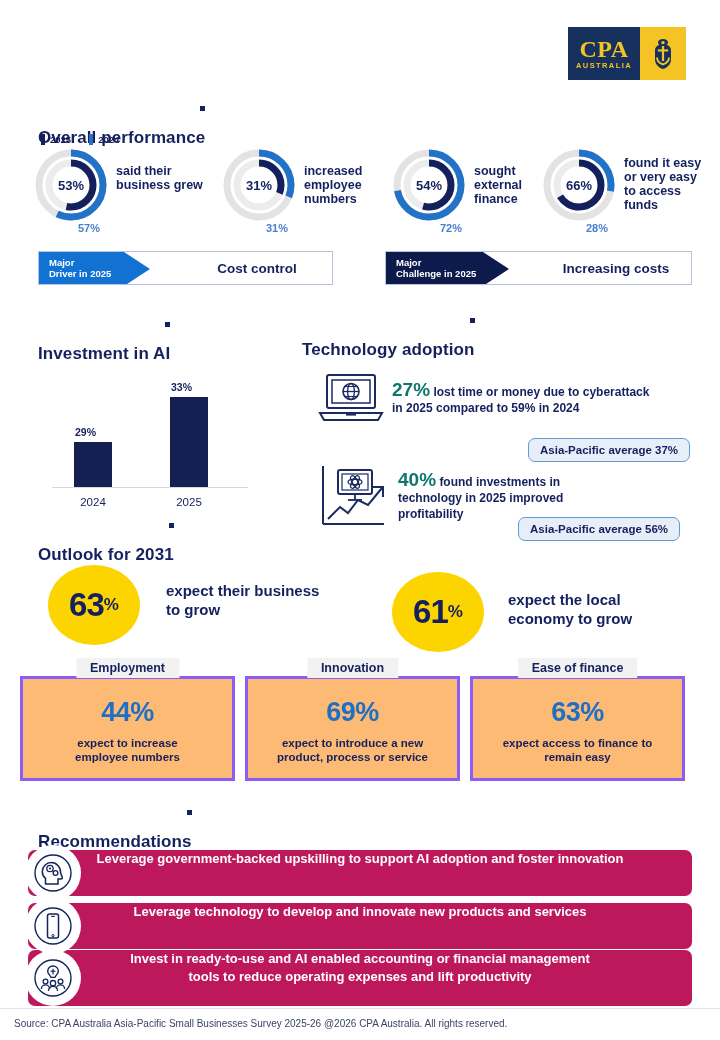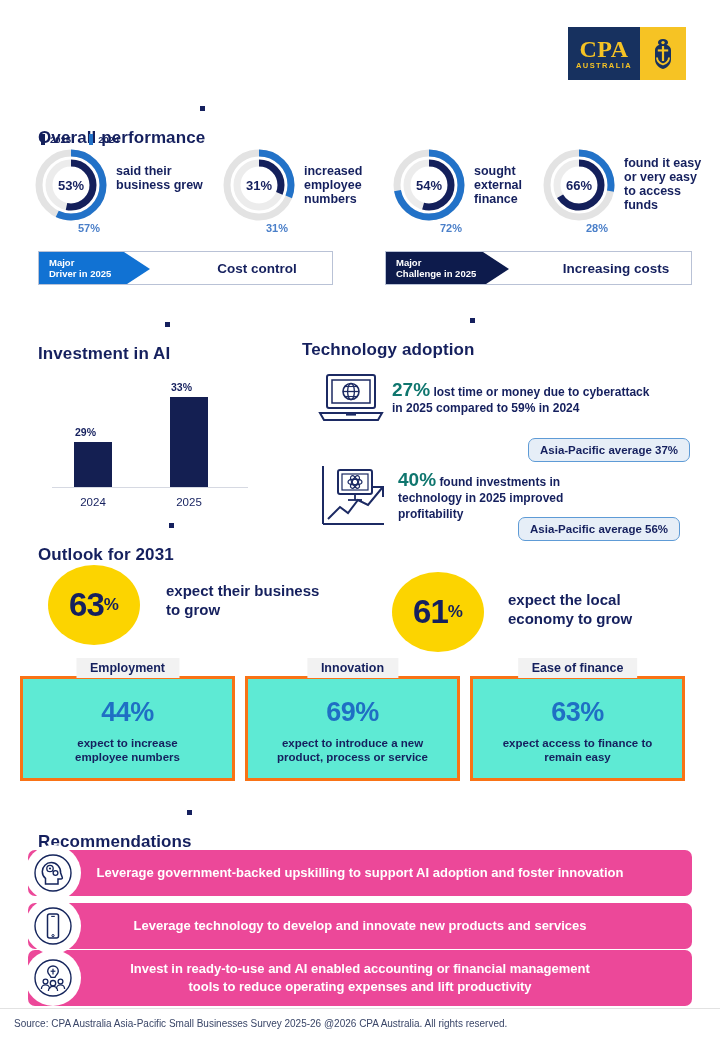--- a/index.html
+++ b/index.html
@@ -73,31 +73,31 @@
            padding: 5px 11px; font-size: 11.5px; font-weight: bold; color: #15205e; white-space: nowrap; }
 
   
   .ocircle { position: absolute; width: 92px; height: 80px; border-radius: 50%; background: #fcd400;
              display: flex; align-items: center; justify-content: center; }
   .ocircle .num { font-size: 33px; font-weight: bold; color: #15205e; letter-spacing: -1px; }
   .ocircle .pct { font-size: 17px; font-weight: bold; color: #15205e; vertical-align: super; }
   .otext { position: absolute; font-size: 15px; font-weight: bold; color: #15205e; line-height: 19px; }
 
   
-  .ocard { position: absolute; width: 215px; height: 105px; border: 3px solid #f97316; background: #5eead4;
+  .ocard { position: absolute; width: 215px; height: 105px; border: 3px solid #8b5cf6; background: #fdba74;
            top: 676px; }
   .ocard-title { position: absolute; top: -21px; left: 50%; transform: translateX(-50%);
                  background: #f2f2f2; padding: 3px 14px; font-size: 12.5px; font-weight: bold;
                  color: #15205e; white-space: nowrap; }
   .ocard-pct { text-align: center; font-size: 27px; font-weight: bold; color: #1f6fc4; padding-top: 18px; letter-spacing: -.5px; }
   .ocard-desc { text-align: center; font-size: 11.5px; font-weight: bold; color: #15205e; line-height: 14px; padding-top: 8px; }
 
   
-  .rec { position: absolute; left: 28px; width: 664px; background: #ec4899; border-radius: 7px;
-         display: flex; align-items: center; }
+  .rec { position: absolute; left: 28px; width: 664px; background: #be185d; border-radius: 7px;
+         display: flex; align-items: flex-start; }
   .rec-icon { position: absolute; left: -3px; top: 50%; transform: translateY(-50%);
               width: 56px; height: 56px; border-radius: 50%; background: #ffffff;
               display: flex; align-items: center; justify-content: center; }
   .rec-text { width: 100%; text-align: center; color: #ffffff; font-size: 13px; font-weight: bold;
               line-height: 18px; padding: 0 60px; }
 
   
   .footer { position: absolute; left: 14px; top: 1018px; font-size: 10px; color: #3a4668; }
   .rule { position: absolute; left: 0; top: 1008px; width: 720px; height: 1px; background: #e2e2e2; }
 </style>

